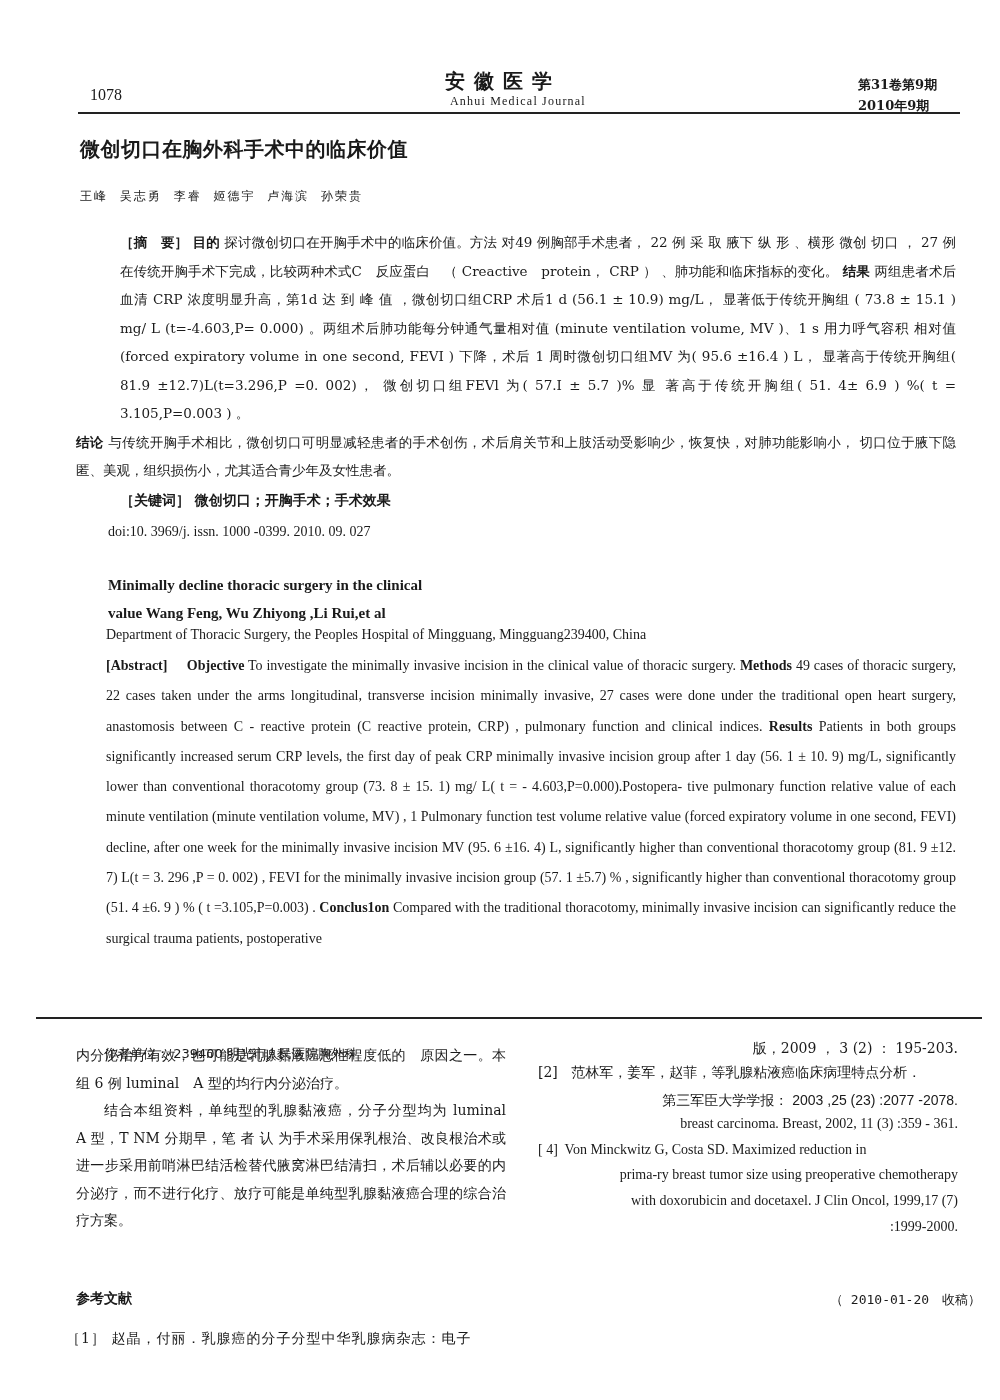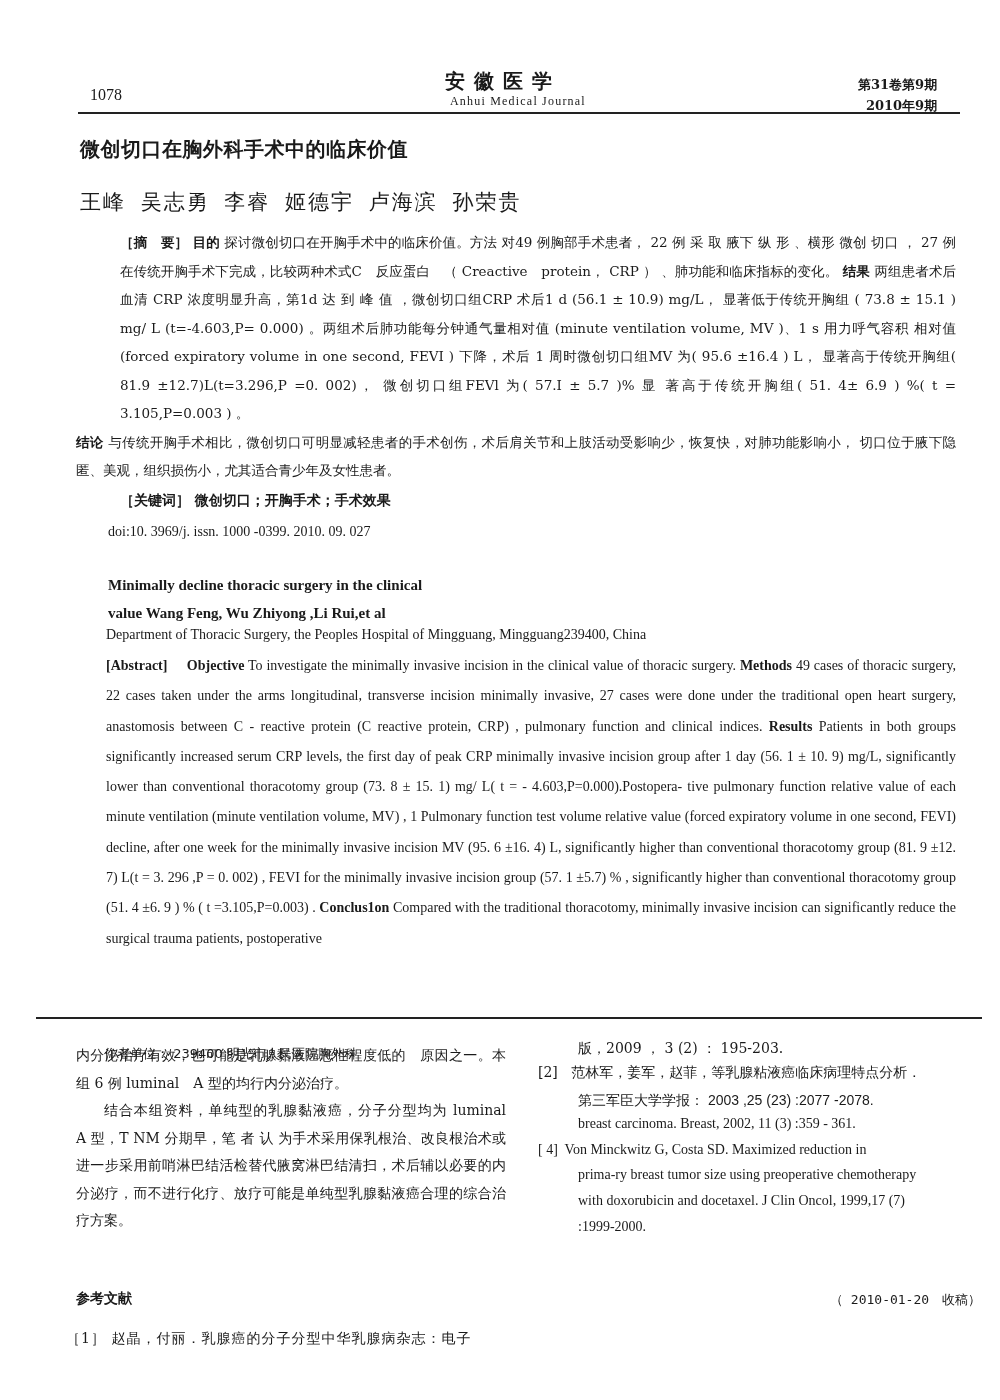--- a/index.html
+++ b/index.html
@@ -4,25 +4,25 @@
 <style>
   html, body { margin: 0; padding: 0; background: #ffffff; }
   body { width: 1000px; height: 1400px; position: relative; overflow: hidden;
          font-family: "DejaVu Serif", "Liberation Serif", serif; color: #1a1a1a; }
   .abs { position: absolute; }
 
   
   .page-no { left: 90px; top: 86px; font-size: 16px; font-family: "Liberation Serif", serif; }
   .journal-cn { left: 445px; top: 68px; font-size: 20px; letter-spacing: 9px; font-weight: bold; }
   .journal-en { left: 450px; top: 94px; font-size: 12px; letter-spacing: 1.2px; font-family: "Liberation Serif", serif; }
-  .issue { left: 858px; top: 74px; font-size: 13px; font-weight: bold; line-height: 21px; text-align: right; }
+  .issue { left: 858px; top: 74px; font-size: 13px; font-weight: bold; line-height: 21px; text-align: left; }
   .header-rule { left: 78px; top: 112px; width: 882px; height: 0; border-top: 2px solid #222; }
 
   .title { left: 80px; top: 136px; font-size: 20px; font-weight: bold; font-family: "DejaVu Sans", sans-serif; letter-spacing: 0.5px; }
-  .authors { left: 80px; top: 188px; font-size: 21px; letter-spacing: 2px; word-spacing: 6px; text-align: right; }
+  .authors { left: 80px; top: 188px; font-size: 12px; letter-spacing: 2px; word-spacing: 6px; text-align: right; }
 
   
   .cn-abs { left: 76px; top: 228px; width: 880px; font-size: 13.5px; line-height: 28.5px; text-align: justify; }
   .cn-abs b { font-family: "DejaVu Sans", sans-serif; }
   .indent { padding-left: 44px; }
   .kw { left: 120px; top: 492px; font-size: 14px; font-weight: bold; font-family: "DejaVu Sans", sans-serif; }
   .doi { left: 108px; top: 524px; font-size: 14px; font-family: "Liberation Serif", serif; }
 
   
   .en-title { left: 108px; top: 571px; font-size: 15px; font-weight: bold; font-family: "Liberation Serif", serif; line-height: 28px; }
@@ -34,21 +34,21 @@
 
   
   .col-left { left: 76px; top: 1042px; width: 430px; font-size: 14px; line-height: 27.5px; text-align: justify; }
   .col-left p { margin: 0; }
   .col-left .ind { text-indent: 28px; }
   .refs-title { left: 76px; top: 1290px; font-size: 14px; font-weight: bold; font-family: "DejaVu Sans", sans-serif; }
   .ref1 { left: 66px; top: 1330px; font-size: 14px; letter-spacing: 1px; text-align: right; }
 
   .col-right { left: 538px; top: 1036px; width: 420px; font-size: 14px; line-height: 24px; }
   .col-right p { margin: 0; }
-  .col-right .cont { padding-left: 40px; }
+  .col-right .cont { padding-left: 40px; text-align: right; }
   .col-right .en { font-family: "Liberation Serif", serif; }
   .col-right .sans { font-family: "Liberation Sans", sans-serif; }
   .received { left: 830px; top: 1291px; font-size: 13px; font-family: "DejaVu Sans Mono", monospace; }
 </style>
 </head>
 <body>
 
 <div class="abs page-no">1078</div>
 <div class="abs journal-cn">安徽医学</div>
 <div class="abs journal-en">Anhui Medical Journal</div>

